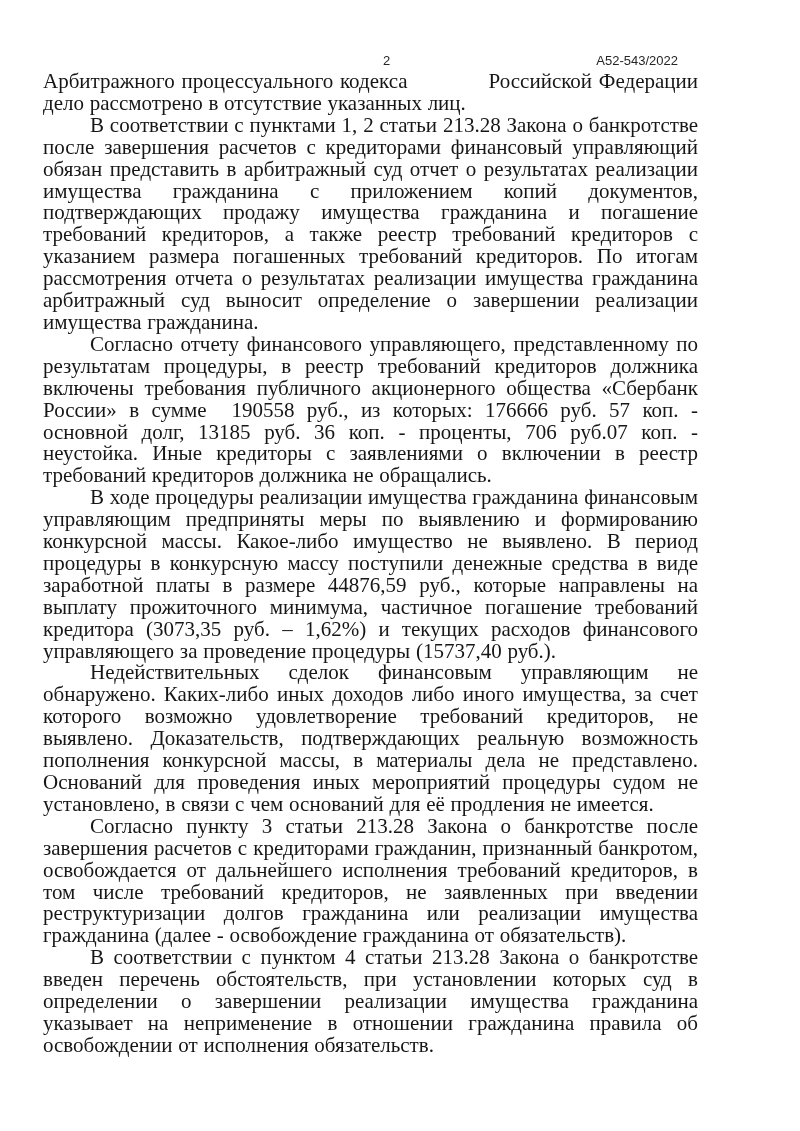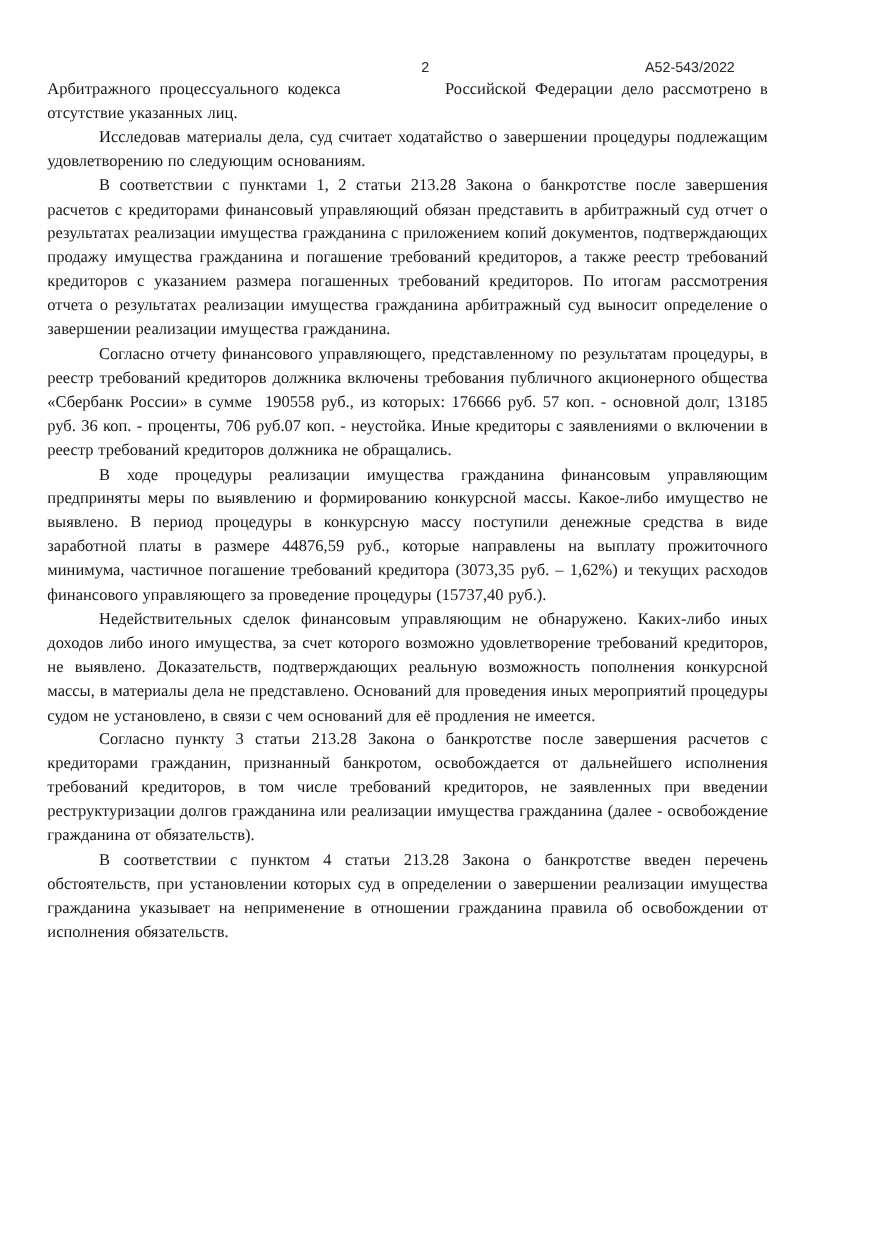--- a/index.html
+++ b/index.html
@@ -27,55 +27,54 @@
     line-height: 15px;
     color: #262626;
   }
   .page-number {
     position: absolute;
     left: 383px;
     top: 0;
   }
   .case-number {
     position: absolute;
-    right: 132px;
+    right: 122px;
     top: 0;
   }
   .doc-body {
     position: absolute;
     left: 43px;
     top: 71px;
     width: 655px;
   }
   .doc-body p {
     margin: 0;
     padding: 0;
     text-align: justify;
     text-indent: 47px;
-    font-size: 15px;
+    font-size: 21px;
     line-height: 21.9px;
     word-spacing: 0.5px;
   }
   .doc-body p.continuation {
     text-indent: 0;
   }
 </style>
 </head>
 <body>
 
 <div class="page">
 
   <div class="page-header">
     <span class="page-number">2</span>
     <span class="case-number">А52-543/2022</span>
   </div>
 
   <div class="doc-body">
     <p class="continuation">Арбитражного процессуального кодекса &nbsp;&nbsp;&nbsp;&nbsp;&nbsp;&nbsp;&nbsp;&nbsp;&nbsp;&nbsp; Российской Федерации дело рассмотрено в отсутствие указанных лиц.</p>
-    <p>Исследовав материалы дела, суд считает ходатайство о завершении процедуры подлежащим удовлетворению по следующим основаниям.</p>
     <p>В соответствии с пунктами 1, 2 статьи 213.28 Закона о банкротстве после завершения расчетов с кредиторами финансовый управляющий обязан представить в арбитражный суд отчет о результатах реализации имущества гражданина с приложением копий документов, подтверждающих продажу имущества гражданина и погашение требований кредиторов, а также реестр требований кредиторов с указанием размера погашенных требований кредиторов. По итогам рассмотрения отчета о результатах реализации имущества гражданина арбитражный суд выносит определение о завершении реализации имущества гражданина.</p>
     <p>Согласно отчету финансового управляющего, представленному по результатам процедуры, в реестр требований кредиторов должника включены требования публичного акционерного общества «Сбербанк России» в сумме &nbsp;190558 руб., из которых: 176666 руб. 57 коп. - основной долг, 13185 руб. 36 коп. - проценты, 706 руб.07 коп. - неустойка. Иные кредиторы с заявлениями о включении в реестр требований кредиторов должника не обращались.</p>
     <p>В ходе процедуры реализации имущества гражданина финансовым управляющим предприняты меры по выявлению и формированию конкурсной массы. Какое-либо имущество не выявлено. В период процедуры в конкурсную массу поступили денежные средства в виде заработной платы в размере 44876,59 руб., которые направлены на выплату прожиточного минимума, частичное погашение требований кредитора (3073,35 руб. – 1,62%) и текущих расходов финансового управляющего за проведение процедуры (15737,40 руб.).</p>
     <p>Недействительных сделок финансовым управляющим не обнаружено. Каких-либо иных доходов либо иного имущества, за счет которого возможно удовлетворение требований кредиторов, не выявлено. Доказательств, подтверждающих реальную возможность пополнения конкурсной массы, в материалы дела не представлено. Оснований для проведения иных мероприятий процедуры судом не установлено, в связи с чем оснований для её продления не имеется.</p>
     <p>Согласно пункту 3 статьи 213.28 Закона о банкротстве после завершения расчетов с кредиторами гражданин, признанный банкротом, освобождается от дальнейшего исполнения требований кредиторов, в том числе требований кредиторов, не заявленных при введении реструктуризации долгов гражданина или реализации имущества гражданина (далее - освобождение гражданина от обязательств).</p>
     <p>В соответствии с пунктом 4 статьи 213.28 Закона о банкротстве введен перечень обстоятельств, при установлении которых суд в определении о завершении реализации имущества гражданина указывает на неприменение в отношении гражданина правила об освобождении от исполнения обязательств.</p>
   </div>
 
 </div>
 

